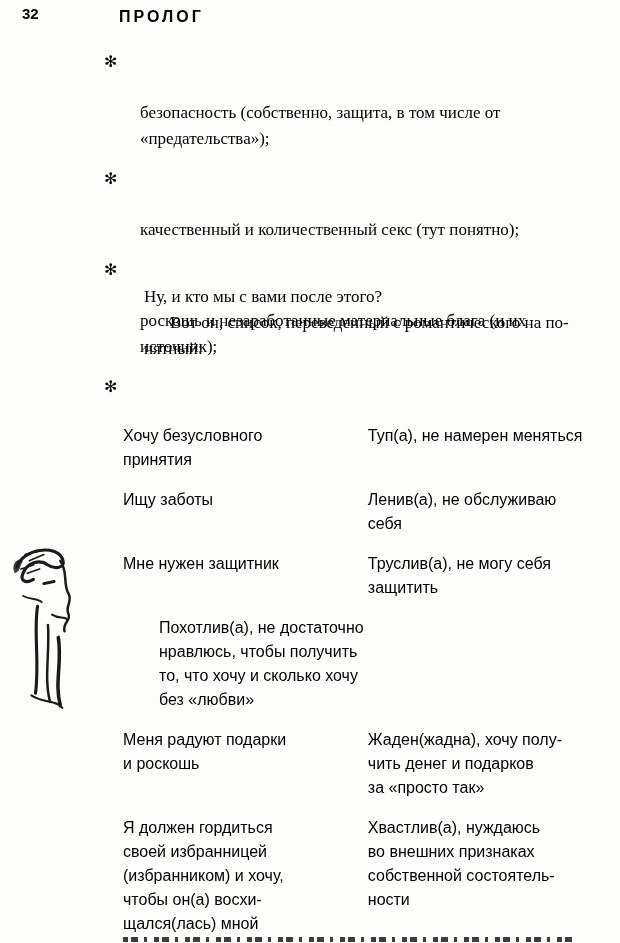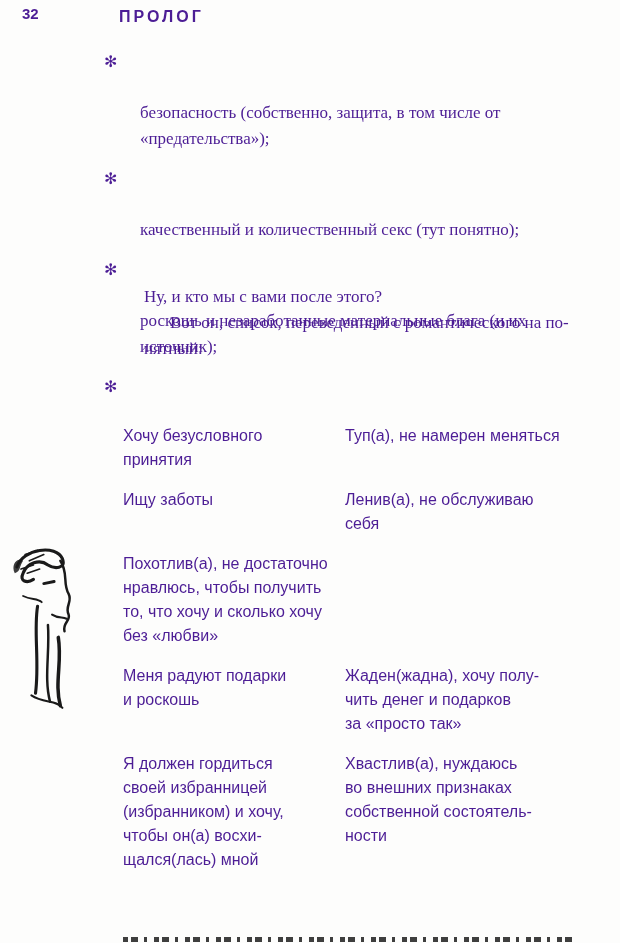--- a/index.html
+++ b/index.html
@@ -1,21 +1,21 @@
 <!DOCTYPE html>
 <html><head>
 <meta charset="utf-8">
 <style>
   html,body { margin:0; padding:0; background:#e9e9e9; }
   .page {
     position:relative;
     width:620px; height:943px;
     margin:0 auto;
     background:#fdfdfc;
-    color:#4c1d95;
+    color:#000000;
     font-family:"Liberation Serif", serif;
     overflow:hidden;
   }
   
   .pagenum {
     position:absolute; left:22px; top:5px;
     font-family:"Liberation Sans", sans-serif;
     font-weight:bold; font-size:15px;
   }
   .runtitle {
@@ -50,21 +50,21 @@
   }
   .paras p.indent { text-indent:26px; }
   
   .pairlist {
     position:absolute; top:424px; left:123px; width:470px;
     font-family:"Liberation Sans", sans-serif;
     font-size:16px; line-height:24px;
   }
   .trow { display:flex; margin-bottom:16px; }
   .tleft  { width:222px; padding-right:8px; box-sizing:border-box; white-space:pre-line; }
-  .tright { width:240px; white-space:pre-line; }
+  .tright { width:240px; white-space:pre-line;margin-left:36px; }
   
   .sketch {
     position:absolute; left:2px; top:538px;
     width:96px; height:176px;
   }
   
   .sliver {
     position:absolute; left:123px; top:937px;
     width:452px; height:5px;
     background:
@@ -128,20 +128,25 @@
       <div class="tleft">Хочу безусловного
 принятия</div>
       <div class="tright">Туп(а), не намерен меняться</div>
     </div>
     <div class="trow">
       <div class="tleft">Ищу заботы</div>
       <div class="tright">Ленив(а), не обслуживаю
 себя</div>
     </div>
     <div class="trow">
+      <div class="tleft">Мне нужен защитник</div>
+      <div class="tright">Труслив(а), не могу себя
+защитить</div>
+    </div>
+    <div class="trow">
       <div class="tright">Похотлив(а), не достаточно
 нравлюсь, чтобы получить
 то, что хочу и сколько хочу
 без «любви»</div>
     </div>
     <div class="trow">
       <div class="tleft">Меня радуют подарки
 и роскошь</div>
       <div class="tright">Жаден(жадна), хочу полу-
 чить денег и подарков

